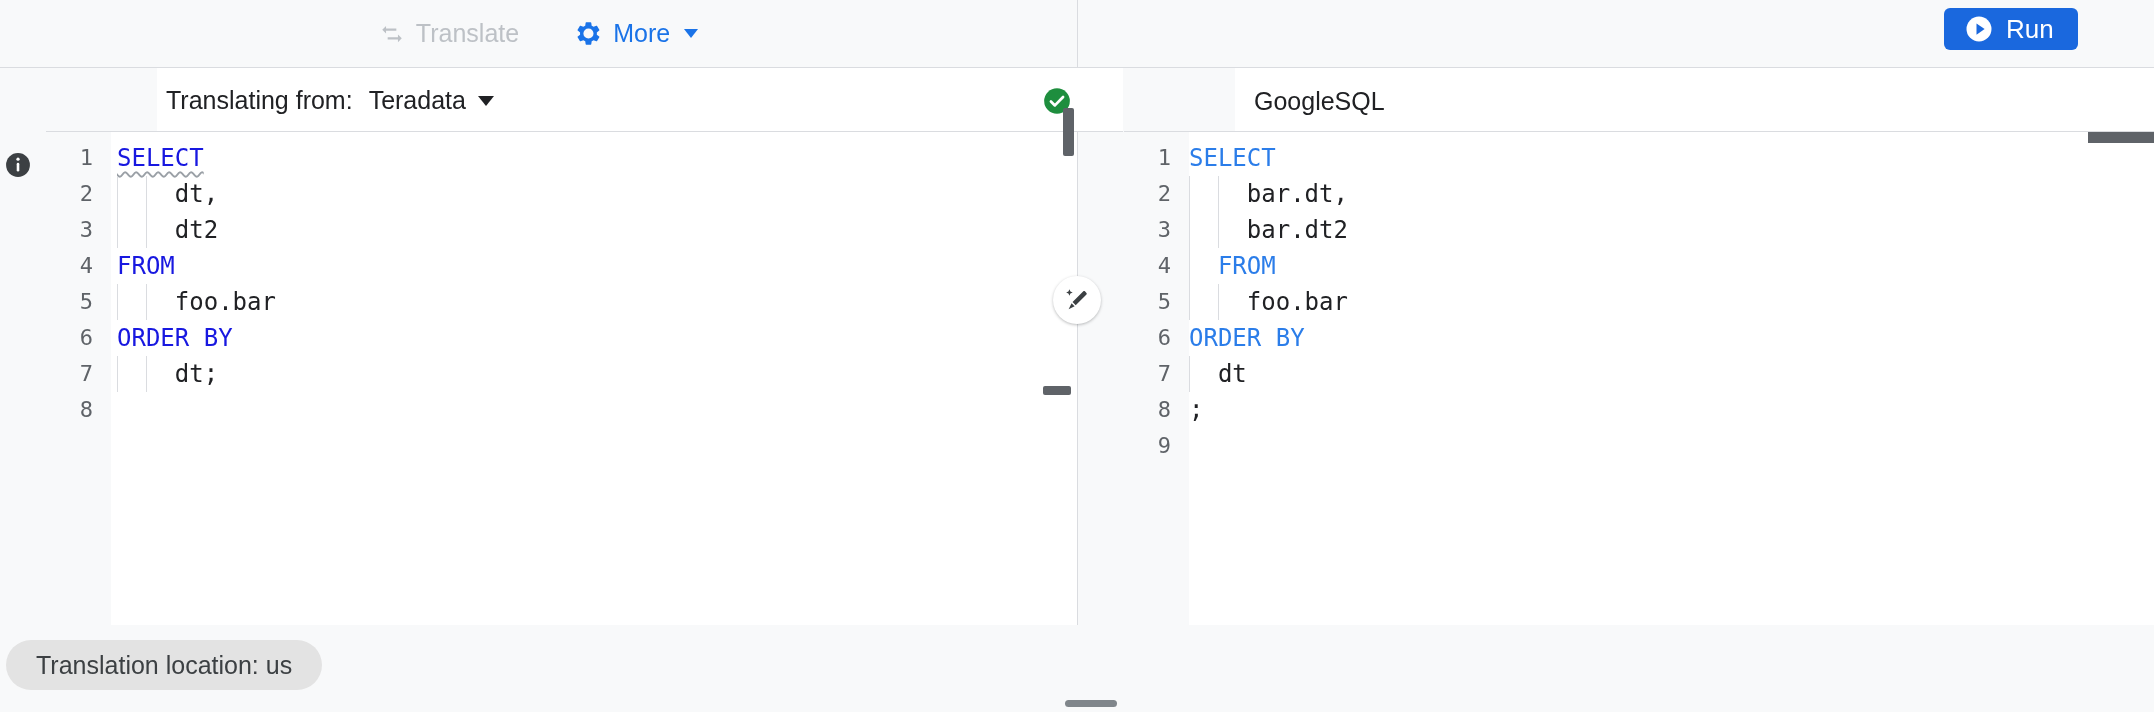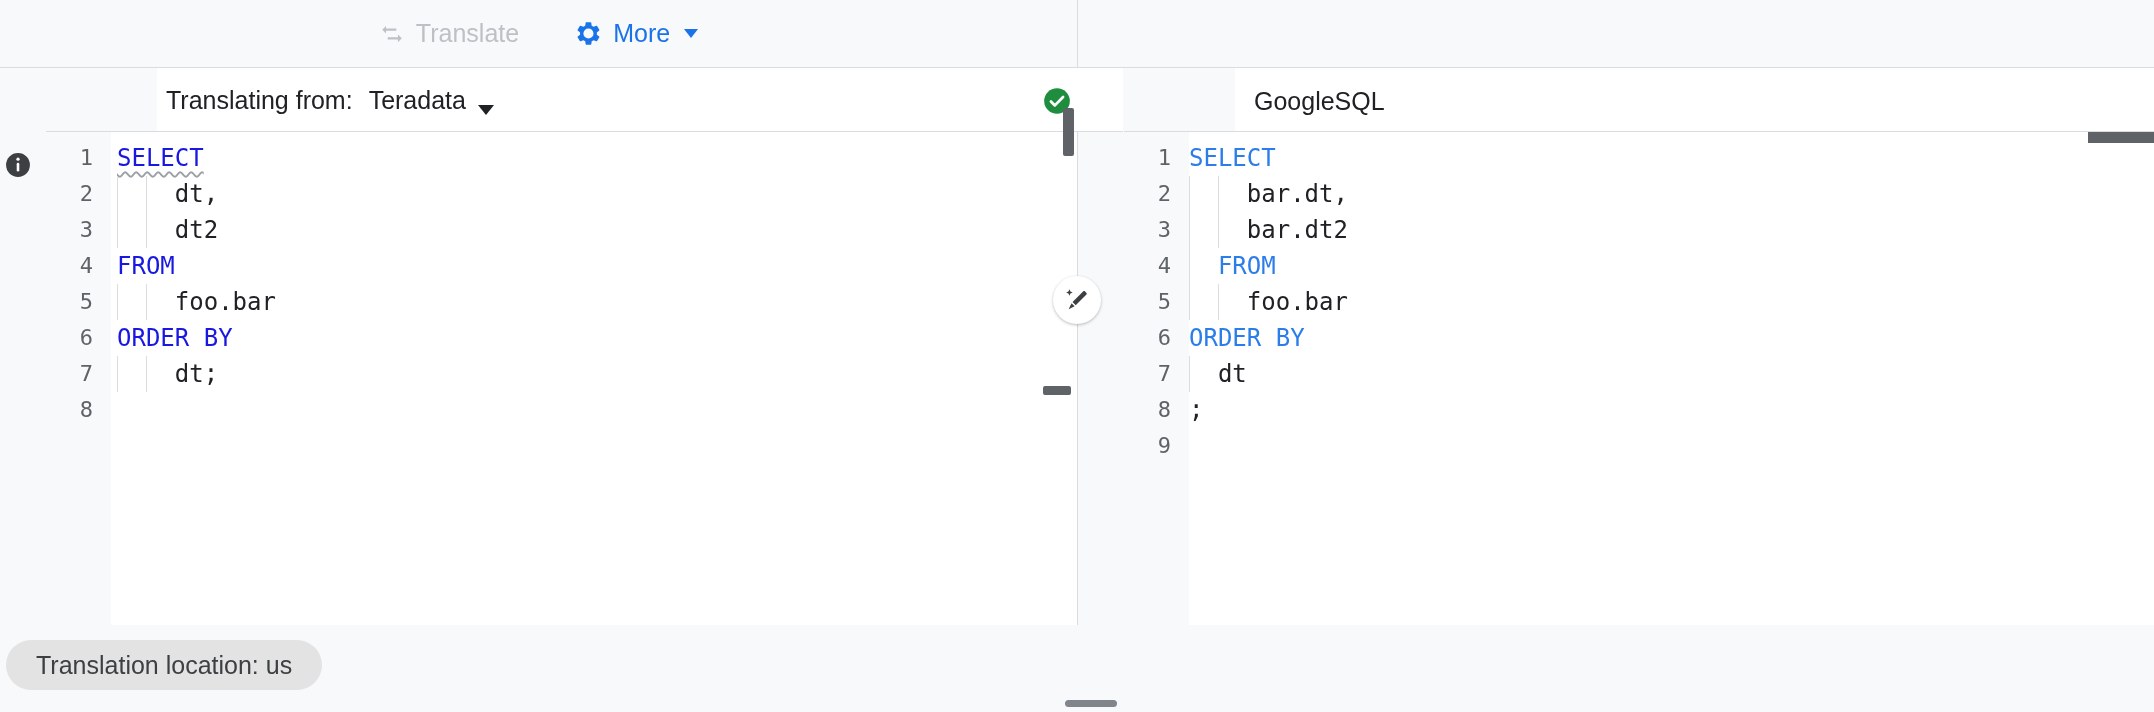--- a/index.html
+++ b/index.html
@@ -134,21 +134,21 @@
     left: 1078px; top: 0; width: 111px; height: 63px;
     background: #f8f9fa;
   }
   .translating-row {
     position: absolute;
     left: 120px; top: 18px;
     display: flex; align-items: center; gap: 16px;
     font-size: 25px; color: #202124;
   }
   .dialect-btn {
-    display: inline-flex; align-items: flex-end; gap: 12px;
+    display: inline-flex; align-items: center; gap: 12px;
     background: none; border: none; cursor: pointer;
     font-family: "Liberation Sans", sans-serif;
     font-size: 25px; color: #202124; padding: 0;
   }
   .dialect-btn .caret {
     width: 0; height: 0;
     border-left: 8px solid transparent;
     border-right: 8px solid transparent;
     border-top: 10px solid #202124;
   }
@@ -300,20 +300,33 @@
             <path d="M19.4 13c.04-.32.06-.66.06-1s-.02-.68-.07-1l2.11-1.63c.19-.15.24-.42.12-.64l-2-3.46c-.12-.22-.39-.3-.61-.22l-2.49 1c-.52-.4-1.08-.73-1.69-.98l-.38-2.65A.488.488 0 0 0 13.96 2h-4c-.24 0-.45.17-.49.41l-.38 2.65c-.61.25-1.17.59-1.69.98l-2.49-1c-.23-.09-.49 0-.61.22l-2 3.46c-.12.22-.07.49.12.64L4.54 11c-.05.32-.07.66-.07 1s.02.68.07 1l-2.11 1.63c-.19.15-.24.42-.12.64l2 3.46c.12.22.39.3.61.22l2.49-1c.52.4 1.08.73 1.69.98l.38 2.65c.04.24.25.41.49.41h4c.24 0 .45-.17.49-.41l.38-2.65c.61-.25 1.17-.59 1.69-.98l2.49 1c.23.09.49 0 .61-.22l2-3.46c.12-.22.07-.49-.12-.64L19.4 13zm-7.44 3.5a4.5 4.5 0 1 1 0-9 4.5 4.5 0 0 1 0 9z"></path>
           </svg>
         </span>
         <span>More</span>
         <span class="caret"></span>
       </button>
     </div>
 
     <div class="vdiv"></div>
 
+    <div class="tb-right">
+
+      <button class="run-btn">
+        <span class="ico">
+          <svg width="30" height="30" viewBox="0 0 24 24">
+            <circle cx="12" cy="12" r="10" fill="#ffffff"></circle>
+            <path d="M10 7.5l6.5 4.5-6.5 4.5z" fill="#1a68de"></path>
+          </svg>
+        </span>
+        <span>Run</span>
+      </button>
+
+    </div>
   </div>
 
   <div class="hdr">
     <div class="hdr-left"></div>
     <div class="hdr-left-pad"></div>
 
     <div class="translating-row">
       <span>Translating from:</span>
       <button class="dialect-btn">
         <span>Teradata</span>

